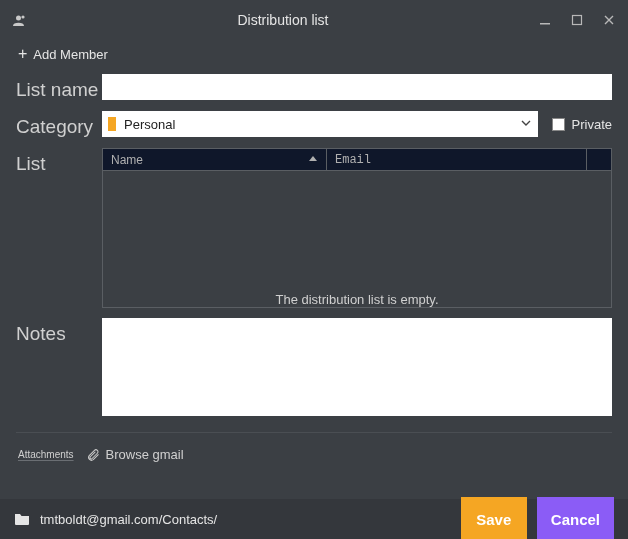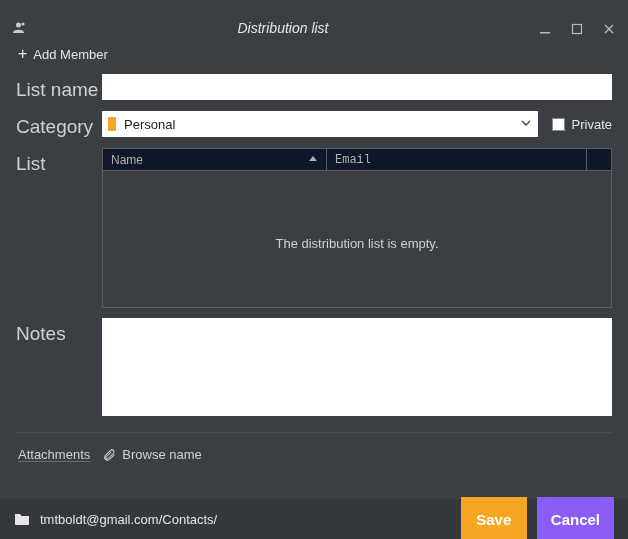--- a/index.html
+++ b/index.html
@@ -9,24 +9,23 @@
     background: #3b3f44;
     font-family: "Segoe UI", Arial, sans-serif;
     font-size: 13px;
     color: #d0d0d0;
     overflow: hidden;
   }
   
   .titlebar {
     height: 36px;
     display: flex;
-    align-items: flex-end;
+    align-items: center;
     padding: 4px 8px 0 10px;
     background: #3b3f44;
-    font-style: italic;
   }
   .titlebar .app-icon {
     width: 18px; height: 18px;
     display: flex; align-items: center; justify-content: center;
     color: #cfcfcf;
   }
   .titlebar .title {
     flex: 1;
     text-align: center;
     color: #e5e5e5;
@@ -147,21 +146,21 @@
     color: #b0b0b0;
     font-size: 12px;
     border-right: 1px solid #5a5e63;
   }
   .list-table .th.name { width: 224px; justify-content: space-between; }
   .list-table .th.email { flex: 1; border-right: 1px solid #5a5e63; font-family: Liberation Mono, monospace; }
   .list-table .th.last { width: 24px; border-right: none; }
   .list-table .tbody {
     flex: 1;
     display: flex;
-    align-items: center;
+    align-items: flex-end;
     justify-content: center;
     padding-top: 8px;
     color: #d0d0d0;
     font-size: 13px;
   }
   .sort-arrow { color: #b0b0b0; }
 
   
   .notes-area {
     flex: 1;
@@ -185,21 +184,21 @@
 
   
   .attachments-row {
     display: flex;
     align-items: center;
     gap: 12px;
     padding: 14px 2px 14px 2px;
   }
   .attachments-row .att-label {
     color: #d0d0d0;
-    font-size: 13px;
+    font-size: 10px;
     text-decoration: underline;
     text-underline-offset: 2px;
     text-decoration-color: #6a6e73;
   }
   .attachments-row .browse {
     display: inline-flex;
     align-items: center;
     gap: 6px;
     color: #d0d0d0;
     font-size: 13px;
@@ -343,21 +342,21 @@
 
   
   <div class="attachments-row">
     <span class="att-label">Attachments</span>
     <span class="browse">
       <span class="clip-icon">
         <svg width="14" height="14" viewBox="0 0 24 24" fill="none">
           <path d="M21 11.5l-8.5 8.5a5 5 0 0 1-7-7l9-9a3.5 3.5 0 1 1 5 5l-9 9a2 2 0 0 1-3-3l8-8" stroke="#c9c9c9" stroke-width="1.8" stroke-linecap="round"></path>
         </svg>
       </span>
-      <span>Browse name</span>
+      <span>Browse gmail</span>
     </span>
   </div>
 
 </div>
 
 <div class="footer">
   <span class="folder-icon">
     <svg width="16" height="14" viewBox="0 0 16 14">
       <path d="M1 2h5l1.5 2H15v8a1 1 0 0 1-1 1H2a1 1 0 0 1-1-1V2Z" fill="#e5e5e5"></path>
     </svg>

